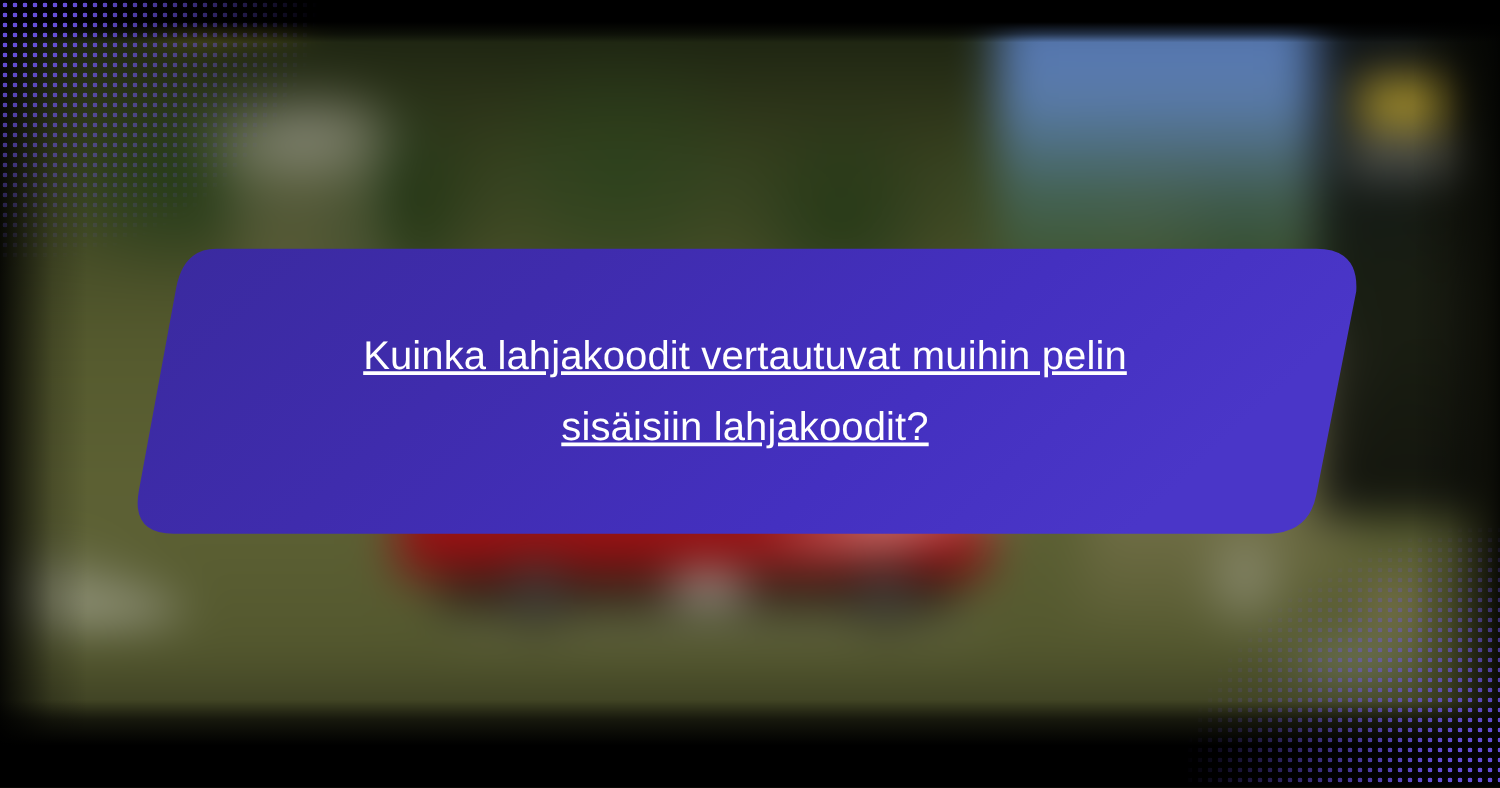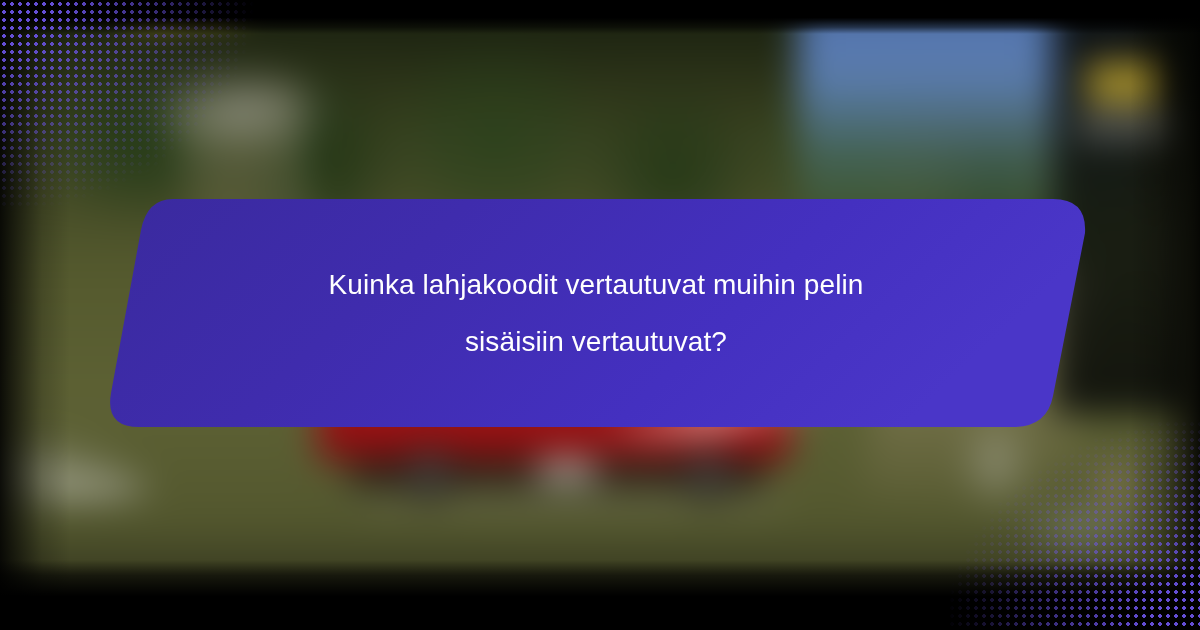--- a/index.html
+++ b/index.html
@@ -226,26 +226,27 @@
     display: flex;
     flex-direction: column;
     align-items: center;
     justify-content: center;
     padding: 0 78px;
     box-sizing: border-box;
     z-index: 2;
   }
   .q-line {
     color: #ffffff;
-    font-size: 28px;
+    font-size: 32px;
     line-height: 57px;
     font-weight: 400;
     letter-spacing: 0.1px;
     text-align: center;
     white-space: nowrap;
+    text-decoration: underline;
   }
 </style>
 </head>
 <body>
 
 <div id="stage">
 
   <div id="bg-scene">
     <div class="bg-layer terrain-base"></div>
     <div class="bg-layer foliage"></div>
@@ -297,17 +298,17 @@
         L 950 200
         Q 944 231 910 231
         L 36 231
         Q 2 231 8 197
         L 38 34
         Q 44 3 70 3
         Z" fill="url(#cardGrad)"></path>
     </svg>
     <div id="card-text">
       <div class="q-line">Kuinka lahjakoodit vertautuvat muihin pelin</div>
-      <div class="q-line">sisäisiin vertautuvat?</div>
+      <div class="q-line">sisäisiin lahjakoodit?</div>
     </div>
   </div>
 
 </div>
 
 </body></html>

